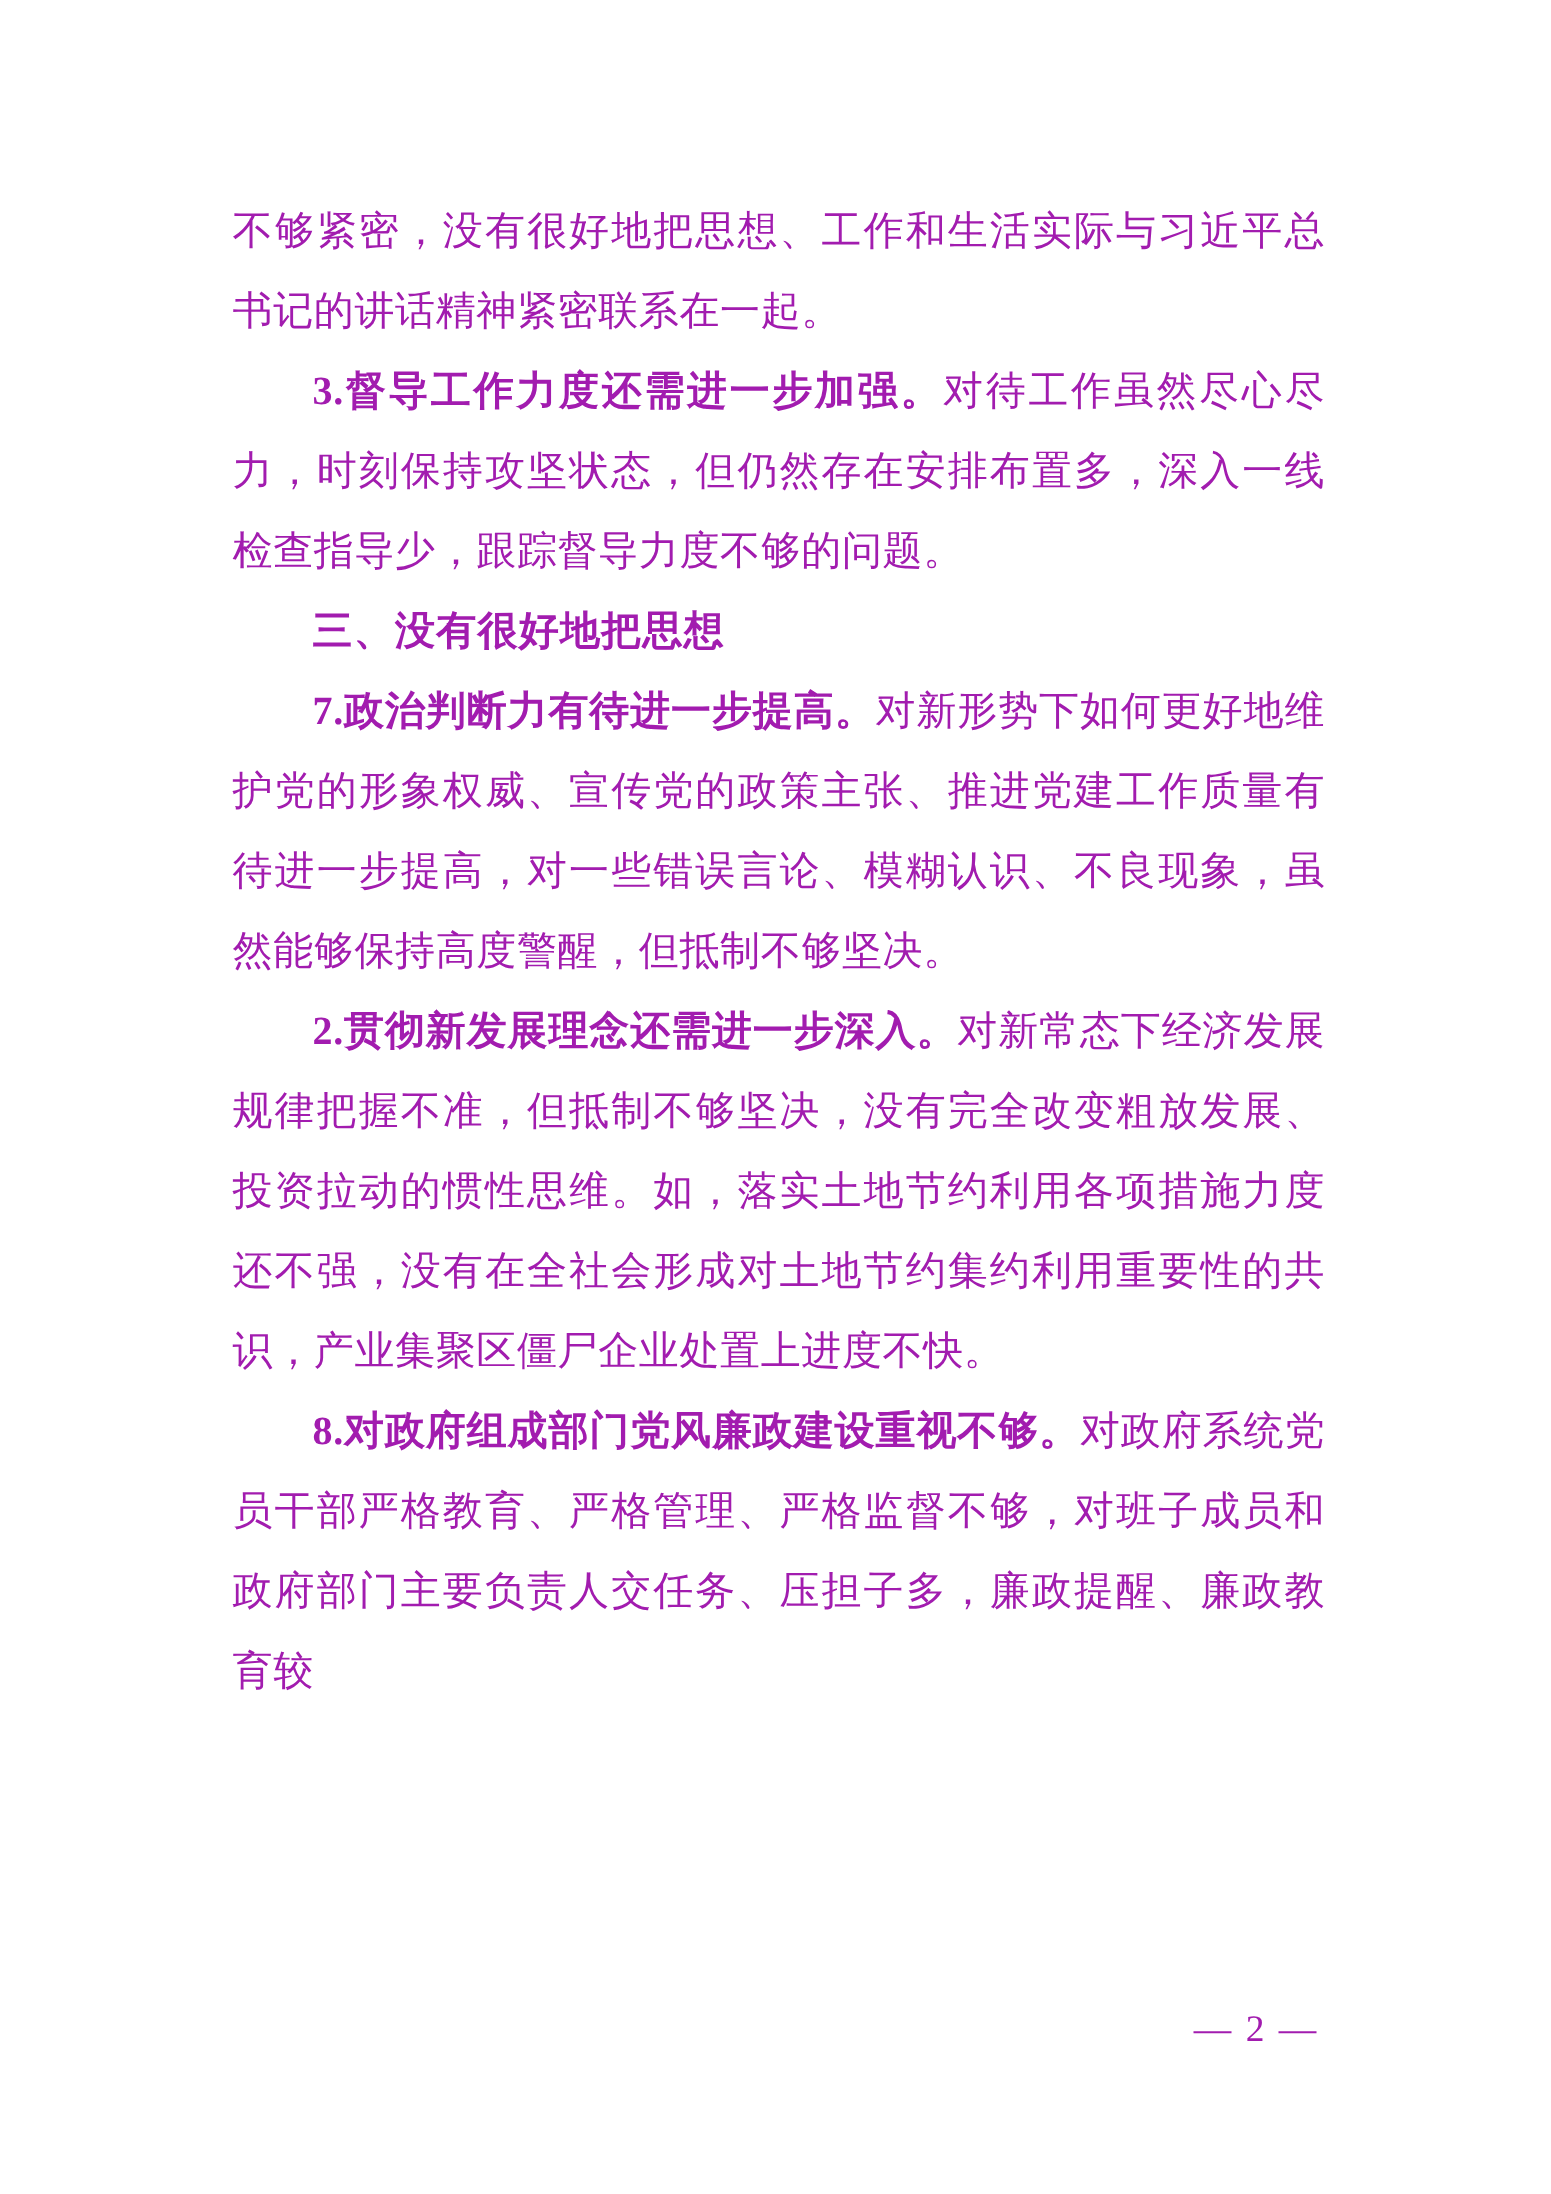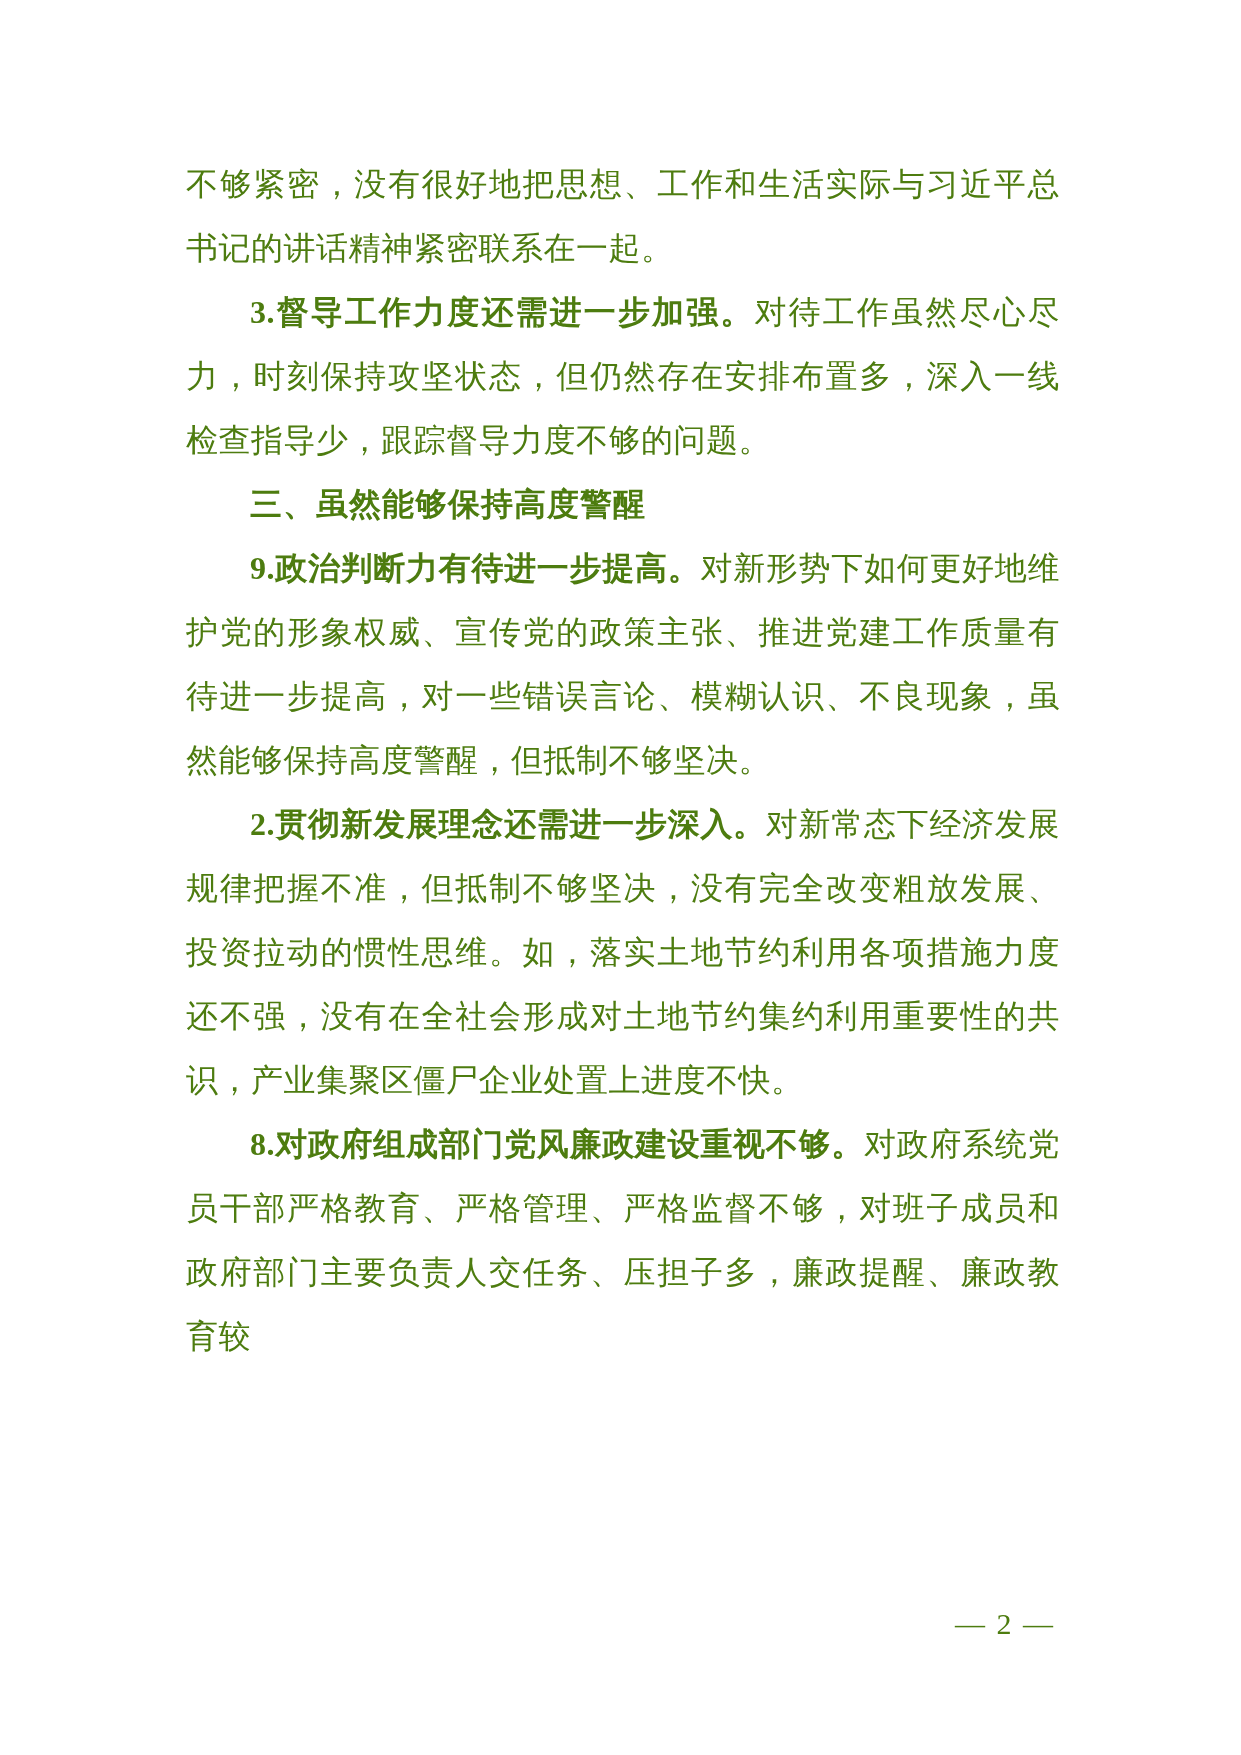--- a/index.html
+++ b/index.html
@@ -5,21 +5,21 @@
   html, body {
     margin: 0;
     padding: 0;
     background: #ffffff;
   }
   .page {
     position: relative;
     width: 1241px;
     height: 1755px;
     background: #ffffff;
-    color: #4d7c0f;
+    color: #a21caf;
     font-family: "Liberation Serif", "DejaVu Serif", serif;
     overflow: hidden;
   }
   .content {
     position: absolute;
     left: 186px;
     top: 152px;
     width: 874px;
     font-size: 32px;
     line-height: 64px;
@@ -60,23 +60,23 @@
 <body>
 
 <div class="page">
   <div class="content">
 
     <p class="para noindent"><span>不够紧密，没有很好地把思想、工作和生活实际与习近平总书记的讲话精神紧密联系在一起。</span></p>
 
 
     <p class="para"><span class="lead">3.督导工作力度还需进一步加强。</span><span>对待工作虽然尽心尽力，时刻保持攻坚状态，但仍然存在安排布置多，深入一线检查指导少，跟踪督导力度不够的问题。</span></p>
 
-    <p class="heading">三、虽然能够保持高度警醒</p>
+    <p class="heading">三、没有很好地把思想</p>
 
-    <p class="para"><span class="lead">9.政治判断力有待进一步提高。</span><span>对新形势下如何更好地维护党的形象权威、宣传党的政策主张、推进党建工作质量有待进一步提高，对一些错误言论、模糊认识、不良现象，虽然能够保持高度警醒，但抵制不够坚决。</span></p>
+    <p class="para"><span class="lead">7.政治判断力有待进一步提高。</span><span>对新形势下如何更好地维护党的形象权威、宣传党的政策主张、推进党建工作质量有待进一步提高，对一些错误言论、模糊认识、不良现象，虽然能够保持高度警醒，但抵制不够坚决。</span></p>
 
     <p class="para"><span class="lead">2.贯彻新发展理念还需进一步深入。</span><span>对新常态下经济发展规律把握不准，但抵制不够坚决，没有完全改变粗放发展、投资拉动的惯性思维。如，落实土地节约利用各项措施力度还不强，没有在全社会形成对土地节约集约利用重要性的共识，产业集聚区僵尸企业处置上进度不快。</span></p>
 
     <p class="para"><span class="lead">8.对政府组成部门党风廉政建设重视不够。</span><span>对政府系统党员干部严格教育、严格管理、严格监督不够，对班子成员和政府部门主要负责人交任务、压担子多，廉政提醒、廉政教育较</span></p>
 
   </div>
 
   <div class="page-number">— 2 —</div>
 </div>
 

